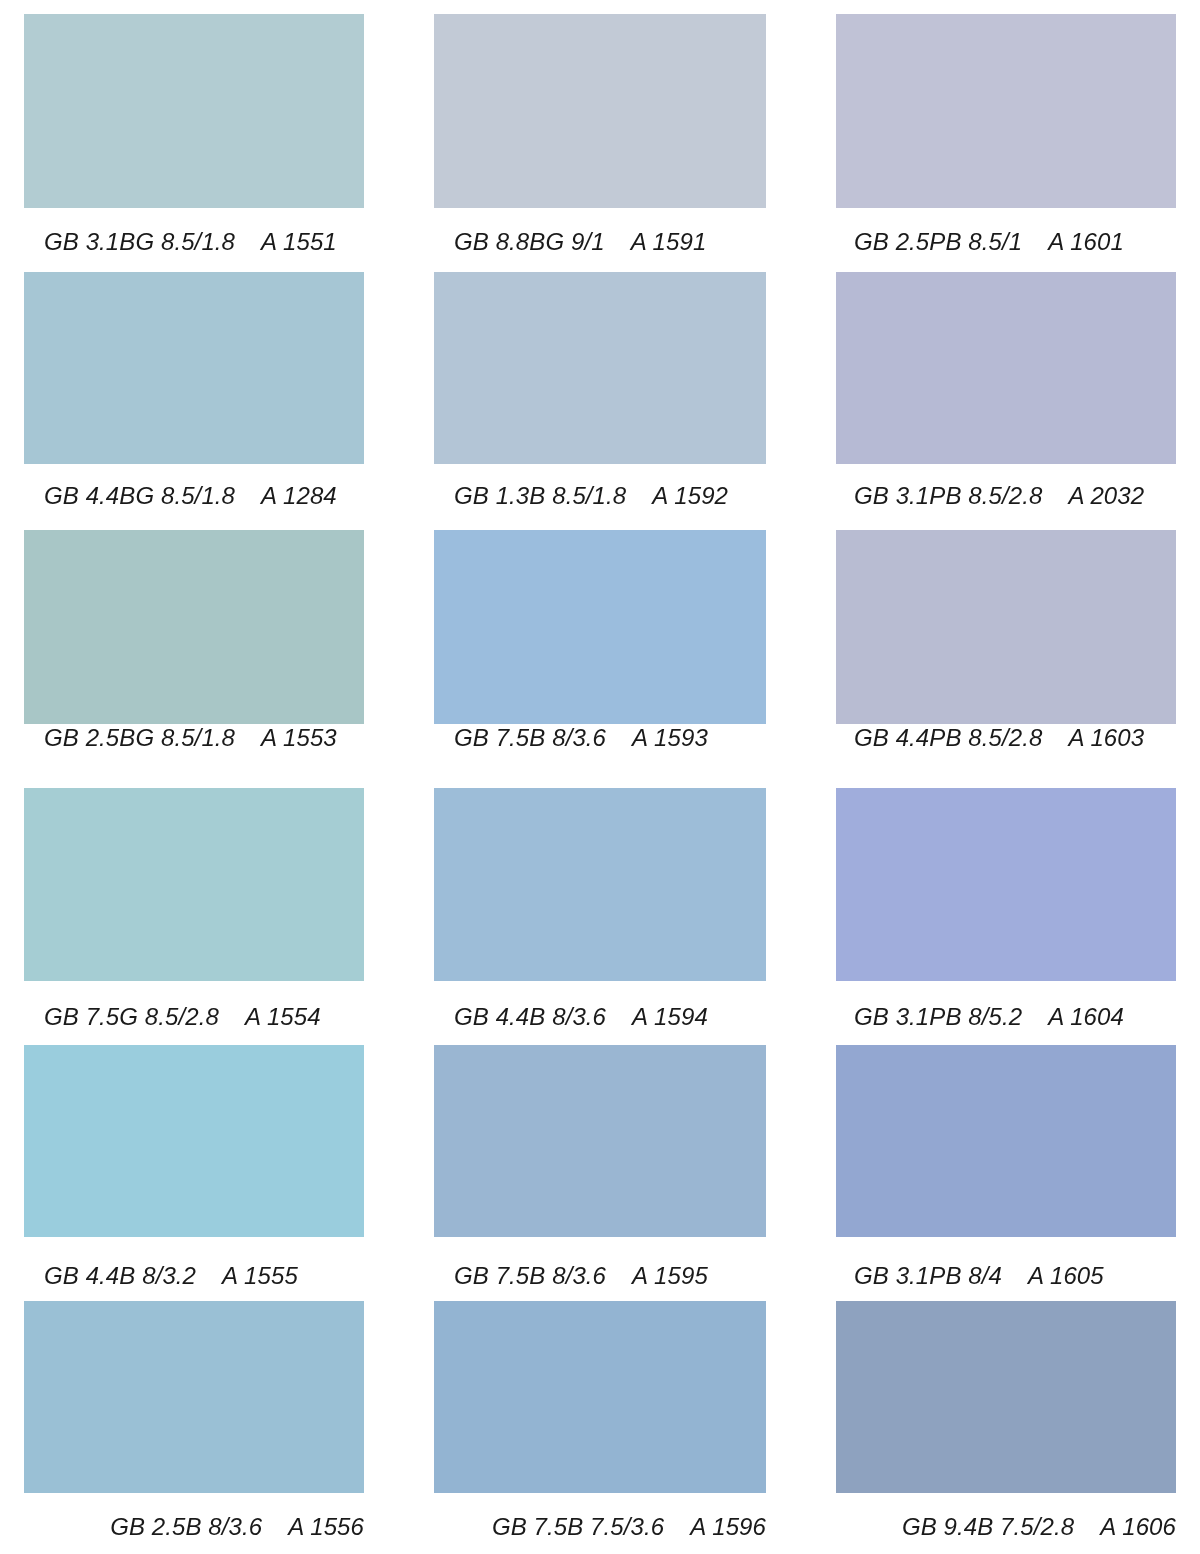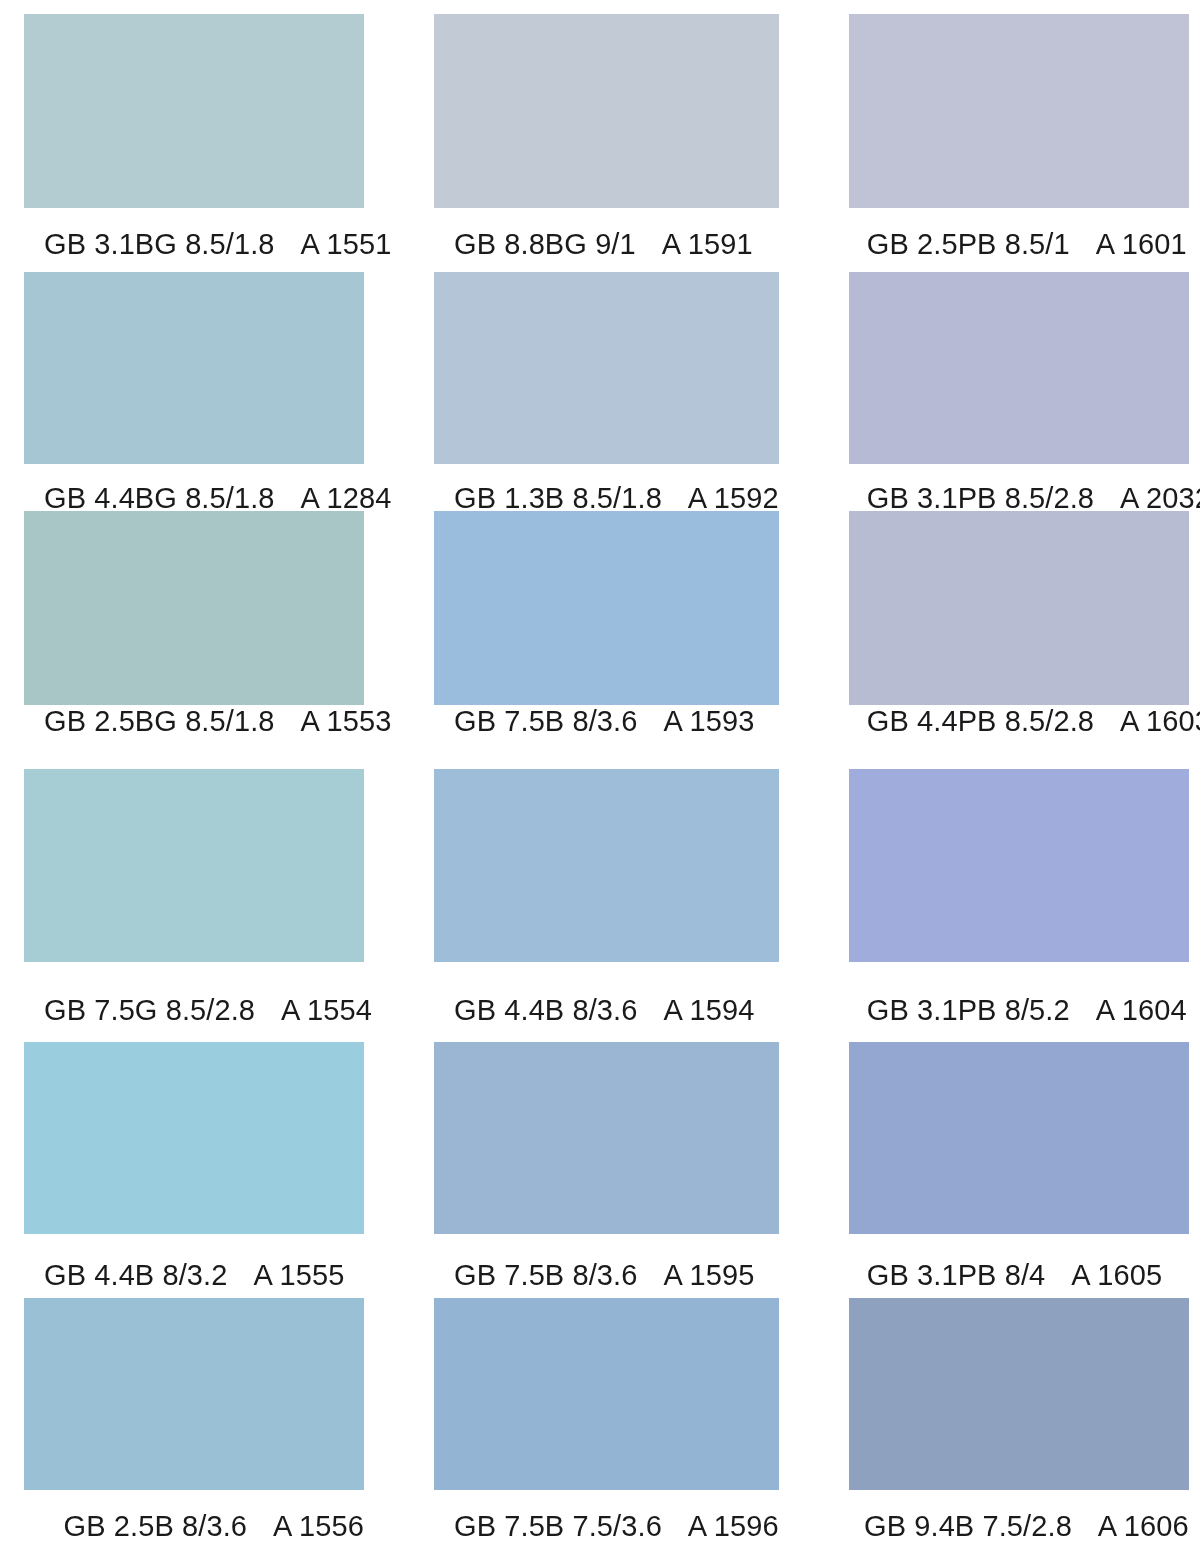--- a/index.html
+++ b/index.html
@@ -38,41 +38,42 @@
     height: 192px;
     display: block;
   }
   .swatch-label {
     display: flex;
     justify-content: flex-start;
     align-items: baseline;
     height: 65px;
     padding-left: 18px;
     box-sizing: border-box;
-    font-size: 29px;
+    font-size: 24px;
     letter-spacing: 0.1px;
     color: #1a1a1a;
     white-space: nowrap;
+    font-style: italic;
   }
   .swatch-label .notation {
     display: inline-block;
   }
   .swatch-label .code {
     display: inline-block;
     margin-left: 26px;
   }
   
   .r1 .swatch-chip { height: 194px; }
   .r1 .swatch-label { height: 64px; padding-top: 20px; }
   .r2 .swatch-chip { height: 192px; }
-  .r2 .swatch-label { height: 47px; padding-top: 18px; }
+  .r2 .swatch-label { height: 66px; padding-top: 18px; }
   .r3 .swatch-chip { height: 194px; }
   .r3 .swatch-label { height: 64px; }
   .r4 .swatch-chip { height: 193px; }
-  .r4 .swatch-label { height: 80px; padding-top: 32px; }
+  .r4 .swatch-label { height: 64px; padding-top: 22px; }
   .r5 .swatch-chip { height: 192px; }
   .r5 .swatch-label { height: 64px; padding-top: 25px; }
   .r6 .swatch-chip { height: 192px; }
   .r6 .swatch-label { height: 60px; padding-top: 20px; justify-content: flex-end; }
 
   
   .col-1 .swatch-label { padding-left: 20px; }
   .col-2 .swatch-label { padding-left: 20px; }
   .col-3 .swatch-label { padding-left: 18px; }
 </style>

